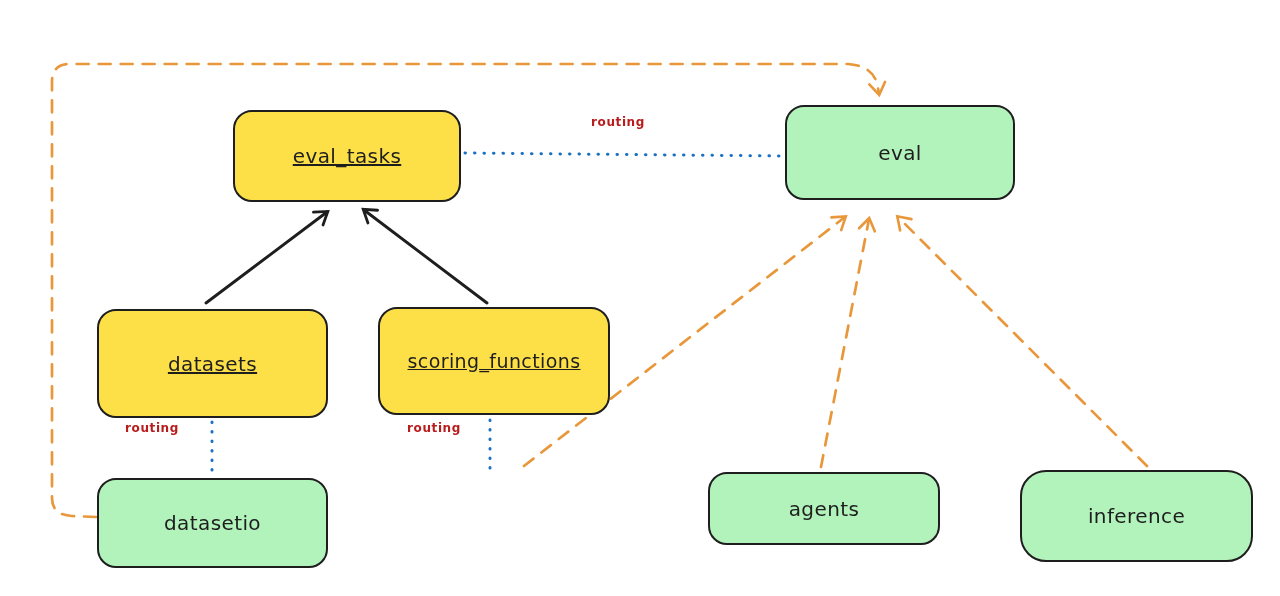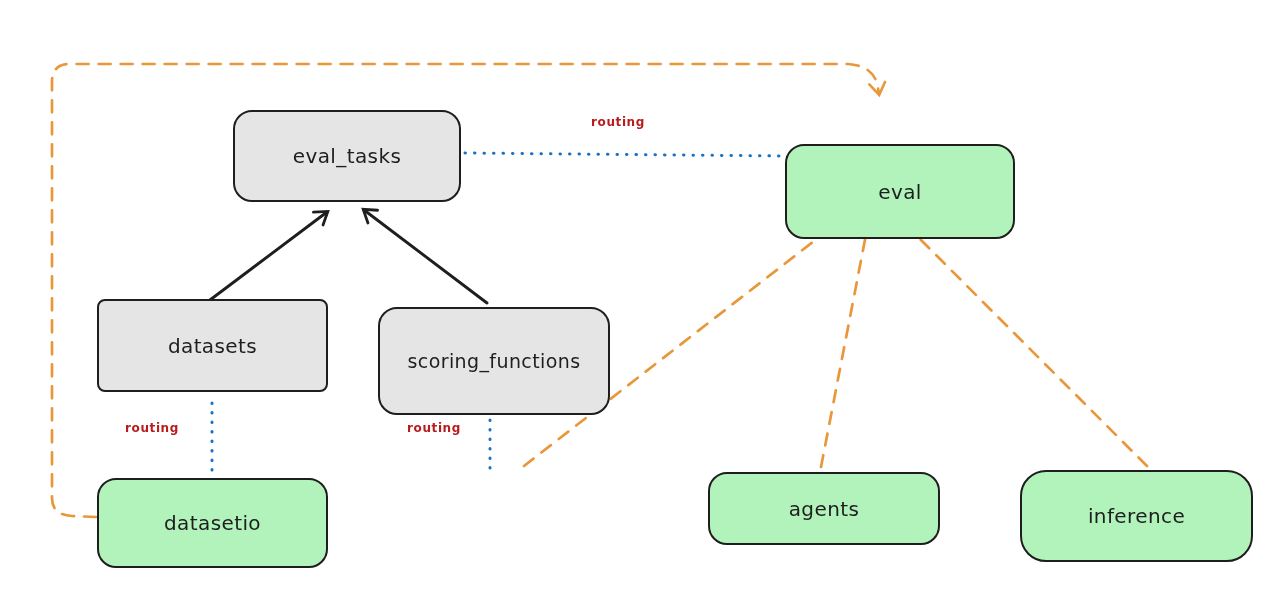--- a/index.html
+++ b/index.html
@@ -27,26 +27,26 @@
     display: flex;
     align-items: center;
     justify-content: center;
     border: 2.6px solid #1e1e1e;
     border-radius: 19px;
     font-size: 20px;
     letter-spacing: 0.4px;
     color: #1e1e1e;
     box-sizing: border-box;
   }
-  .node.blue  { background: #e5e5e5; }
+  .node.blue  { background: #fde047; text-decoration: underline; }
   .node.green { background: #b2f2bb; }
 
   #node-eval_tasks        { left: 233px; top: 110px; width: 228px; height: 92px; }
-  #node-eval              { left: 785px; top: 105px; width: 230px; height: 95px; margin-top: 39px; }
-  #node-datasets          { left:  97px; top: 299px; width: 231px; height: 93px; border-radius: 8px; }
+  #node-eval              { left: 785px; top: 105px; width: 230px; height: 95px; }
+  #node-datasets          { left:  97px; top: 309px; width: 231px; height: 109px; }
   #node-scoring_functions { left: 378px; top: 307px; width: 232px; height: 108px; font-size: 19px; }
   #node-datasetio         { left:  97px; top: 478px; width: 231px; height: 90px; }
   #node-scoring           { left: 385px; top: 473px; width: 230px; height: 92px; }
   #node-agents            { left: 708px; top: 472px; width: 232px; height: 73px; }
   #node-inference         { left: 1020px; top: 470px; width: 233px; height: 92px; border-radius: 26px; }
 
   .routing-label {
     position: absolute;
     color: #b91c1c;
     font-size: 12px;

